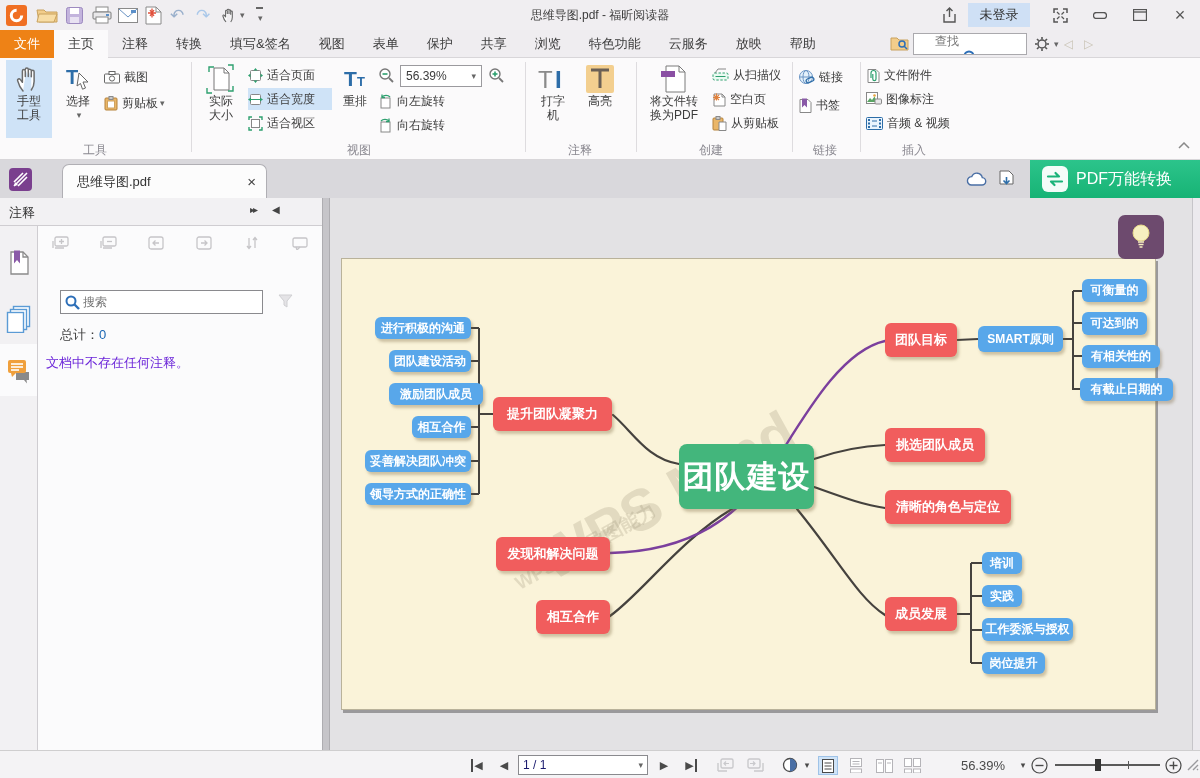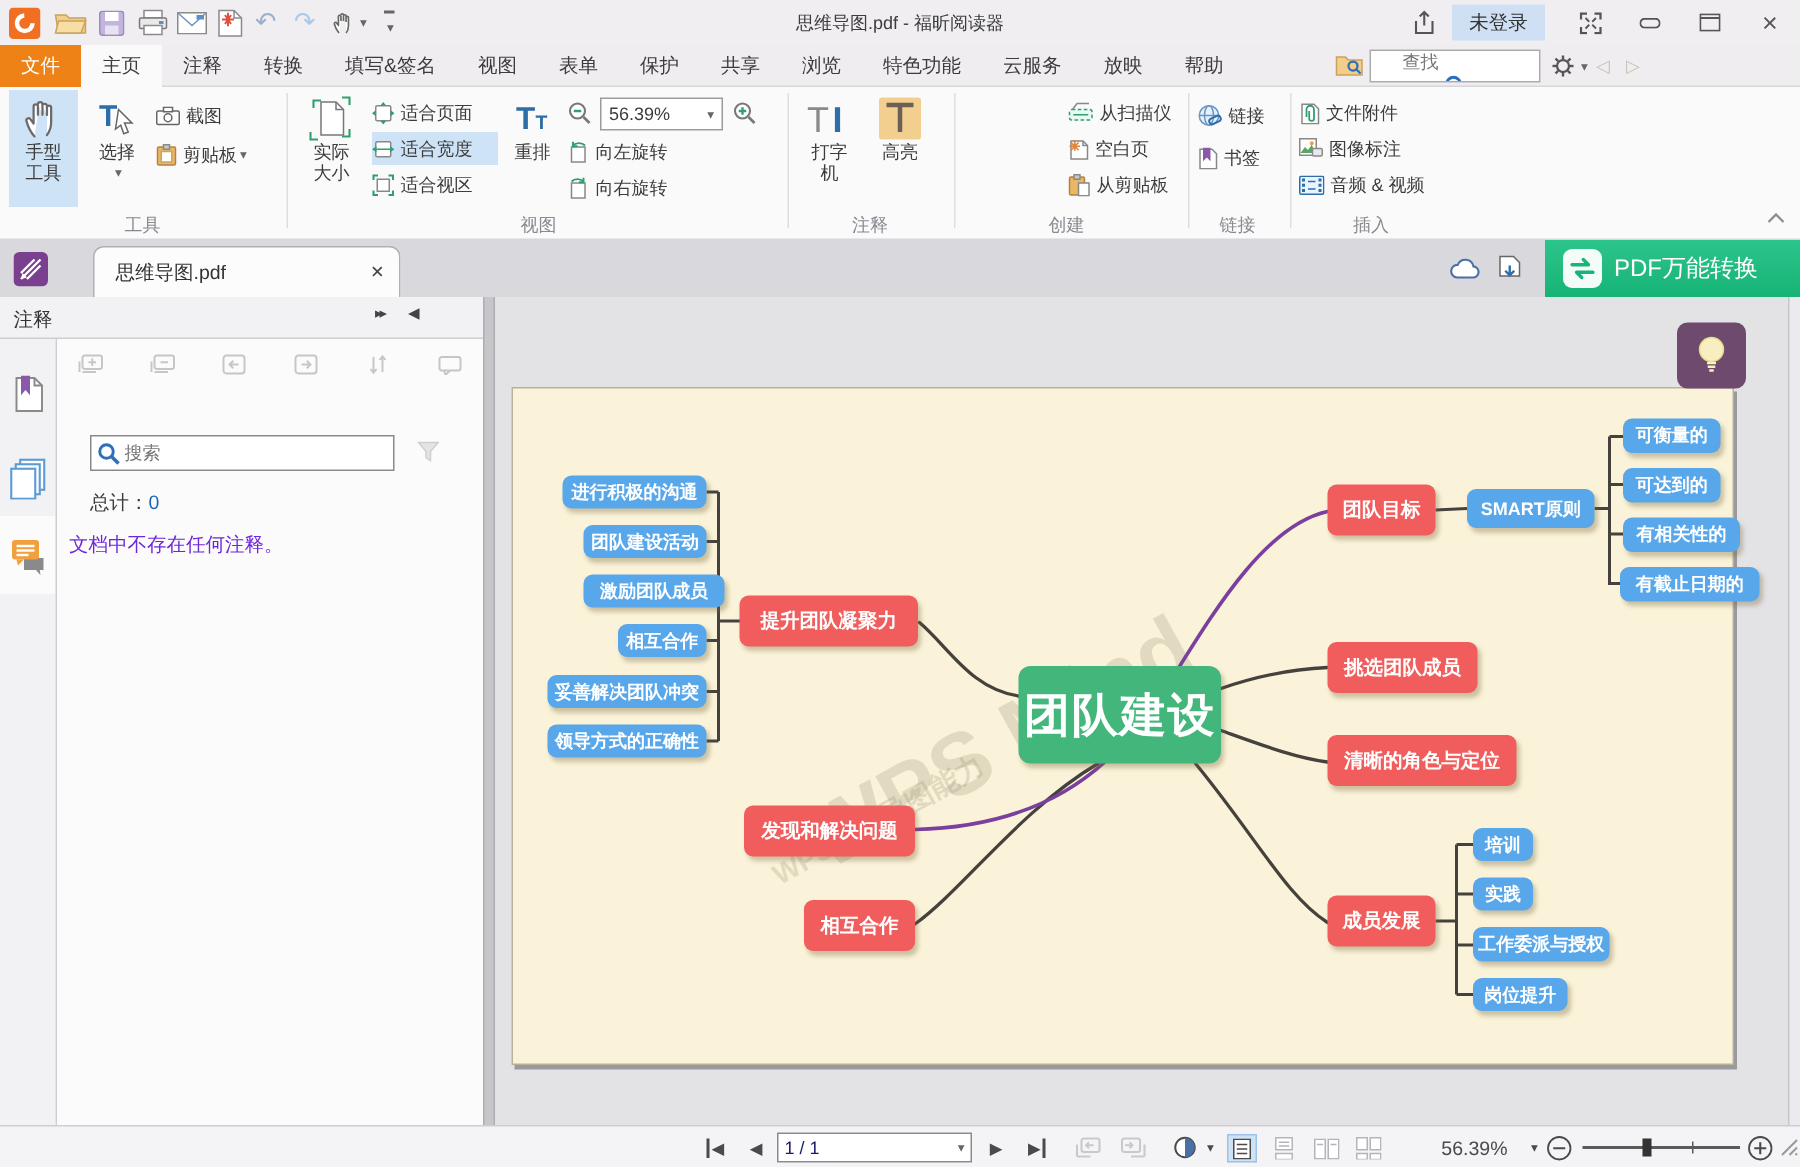--- a/index.html
+++ b/index.html
@@ -349,20 +349,30 @@
         <svg width="30" height="30">
           <rect x="1" y="1" width="28" height="28" rx="2" fill="#f3cf8f"></rect>
           <path d="M6,6 h18 M15,6 v18" stroke="#6b6055" stroke-width="3"></path>
         </svg>
       </span>
     <span>高亮</span>
   </div>
   <div class="glabel" style="left:525px;width:110px">注释</div>
   <div class="vdiv" style="left:636px"></div>
 
+  <div class="rbig" style="left:642px;top:2px;width:64px;height:78px">
+    <span class="iconbox">
+        <svg width="28" height="30">
+          <path d="M6,2 h13 l6,6 v20 h-19 z" fill="#fff" stroke="#7a7a7a"></path>
+          <path d="M19,2 v6 h6" fill="none" stroke="#7a7a7a"></path>
+          <rect x="1" y="7" width="14" height="6" fill="#8a4fa3"></rect>
+        </svg>
+      </span>
+    <span style="width:58px">将文件转换为PDF</span>
+  </div>
   <div class="rrow" style="left:712px;top:6px">
     <span>
         <svg width="17" height="14">
           <rect x="1" y="5" width="15" height="7" rx="1.5" fill="#eafaf2" stroke="#2ea06f" stroke-dasharray="2.4 1.6"></rect>
           <path d="M3,5 l3-4 h8" fill="none" stroke="#888"></path>
           <line x1="3.5" y1="8.5" x2="13.5" y2="8.5" stroke="#2ea06f"></line>
         </svg>
       </span>
     <span class="lbl">从扫描仪</span>
   </div>

